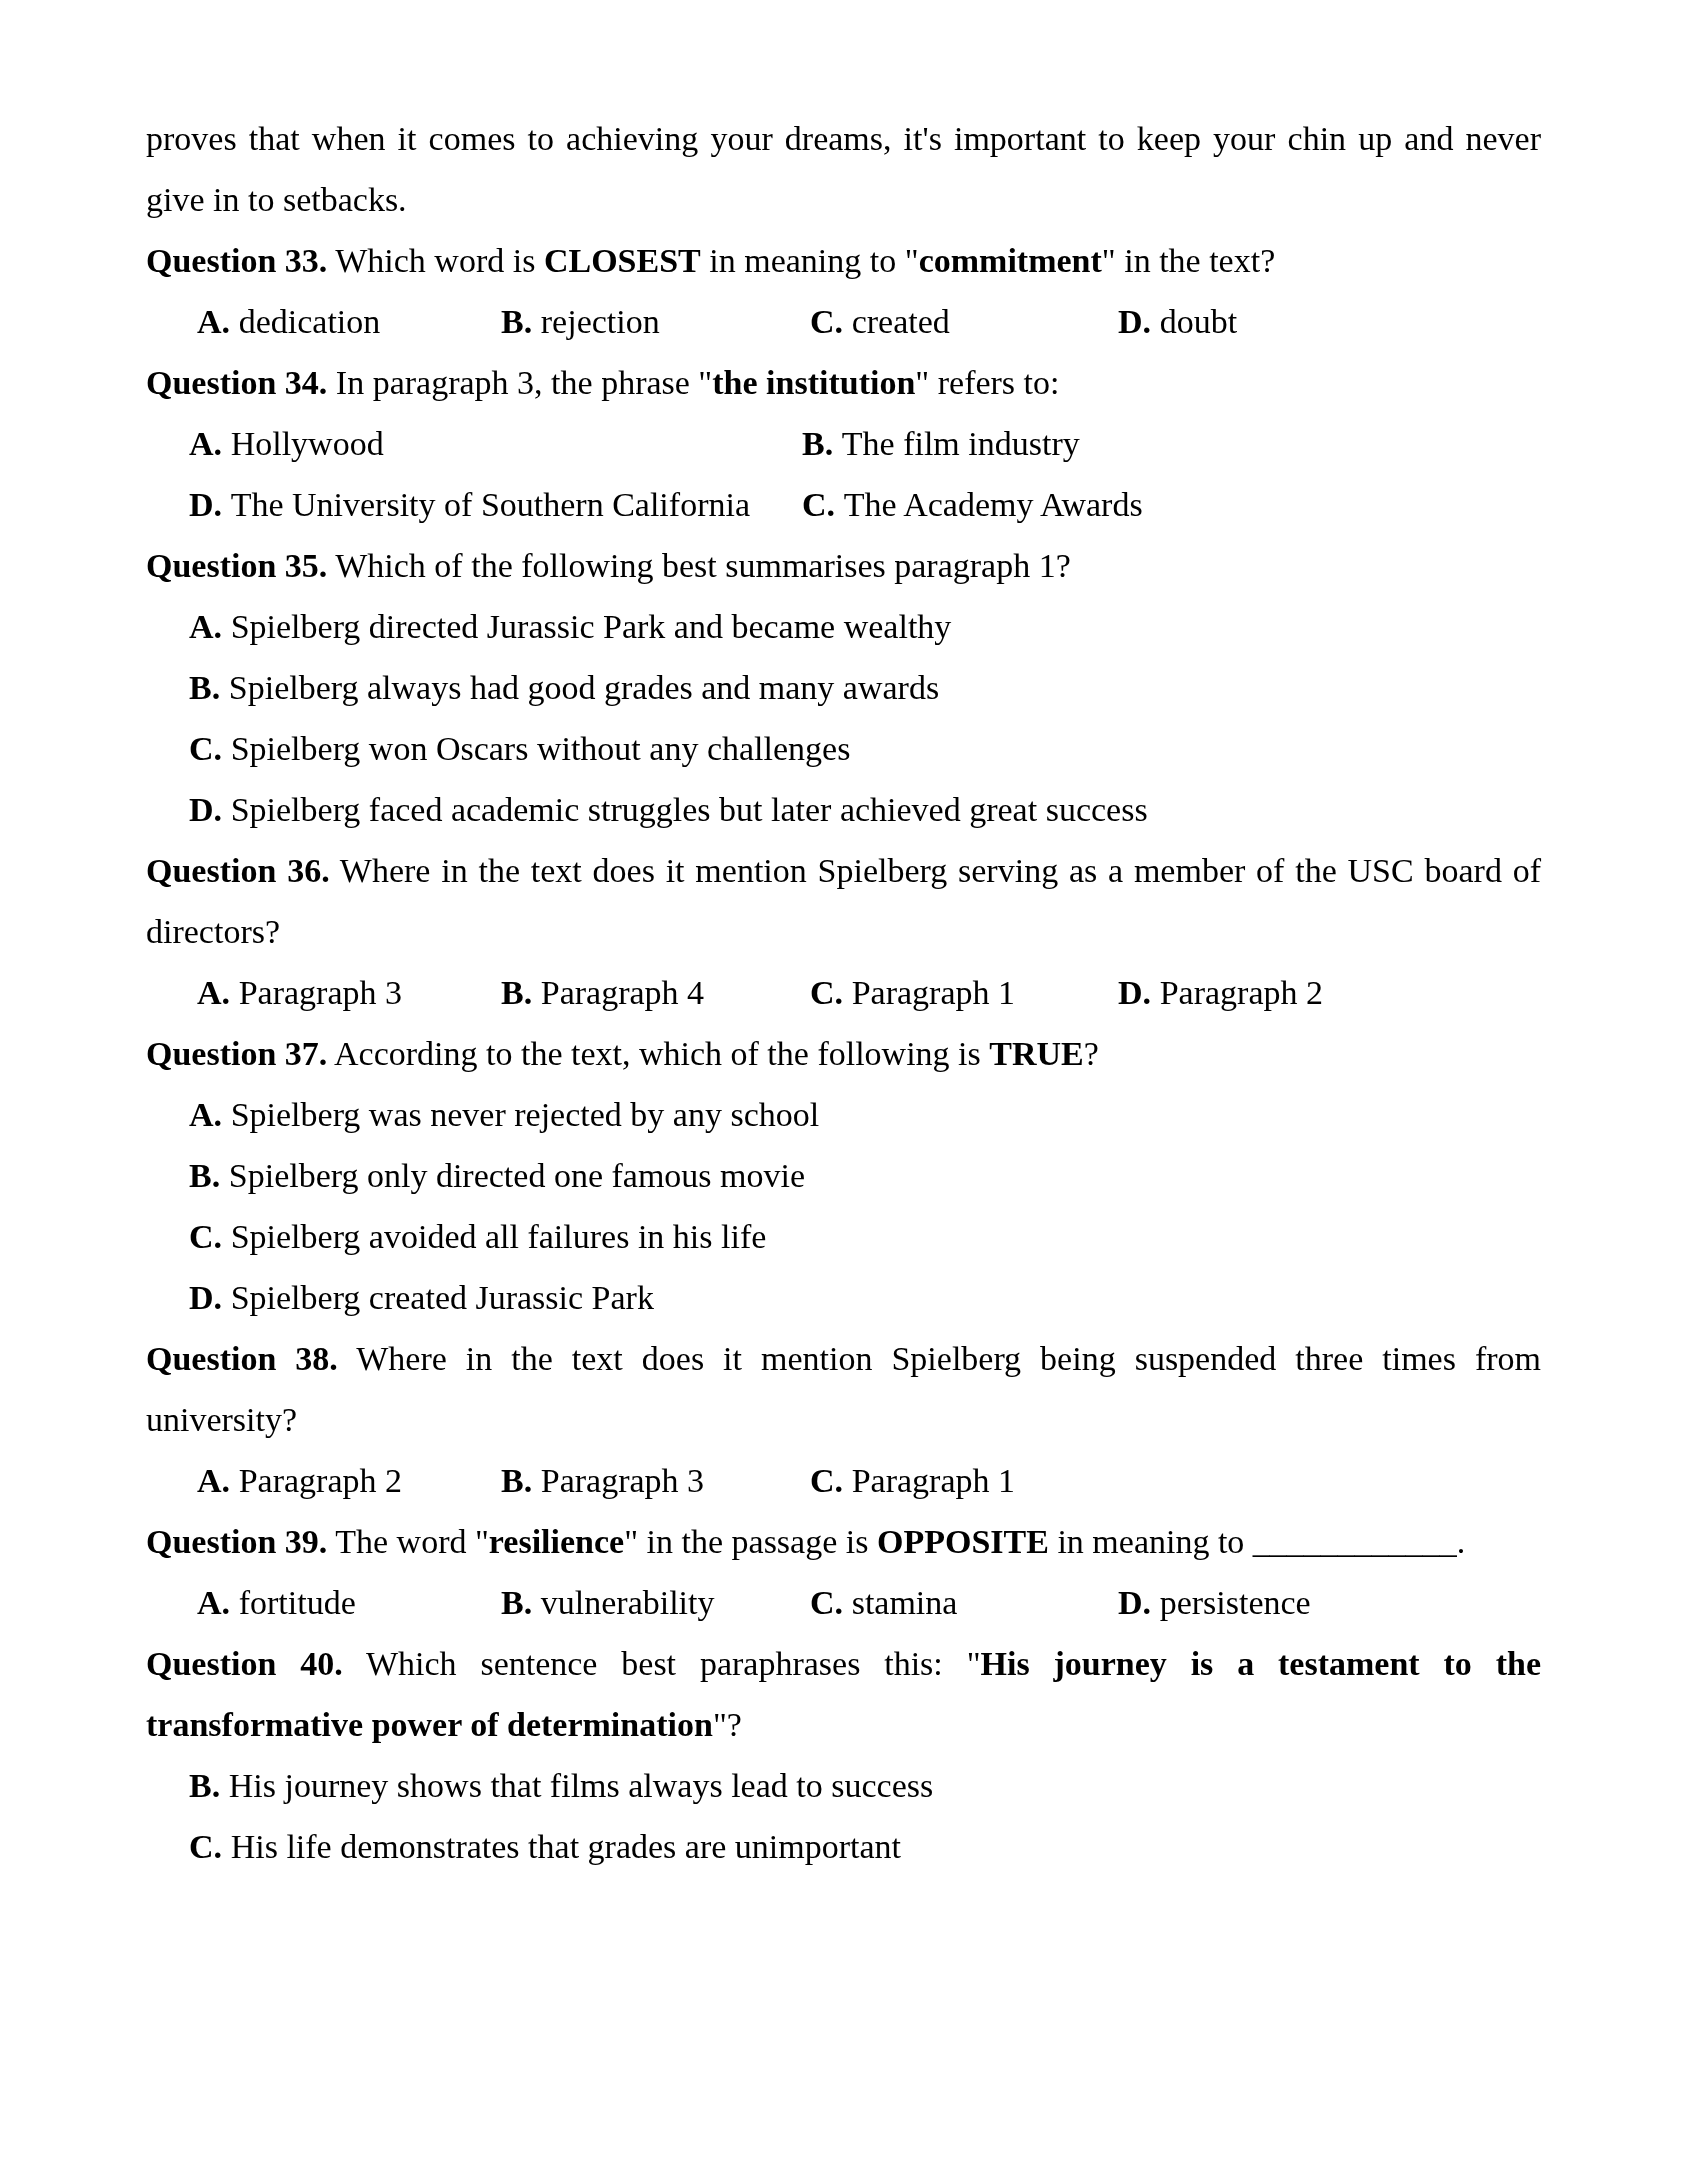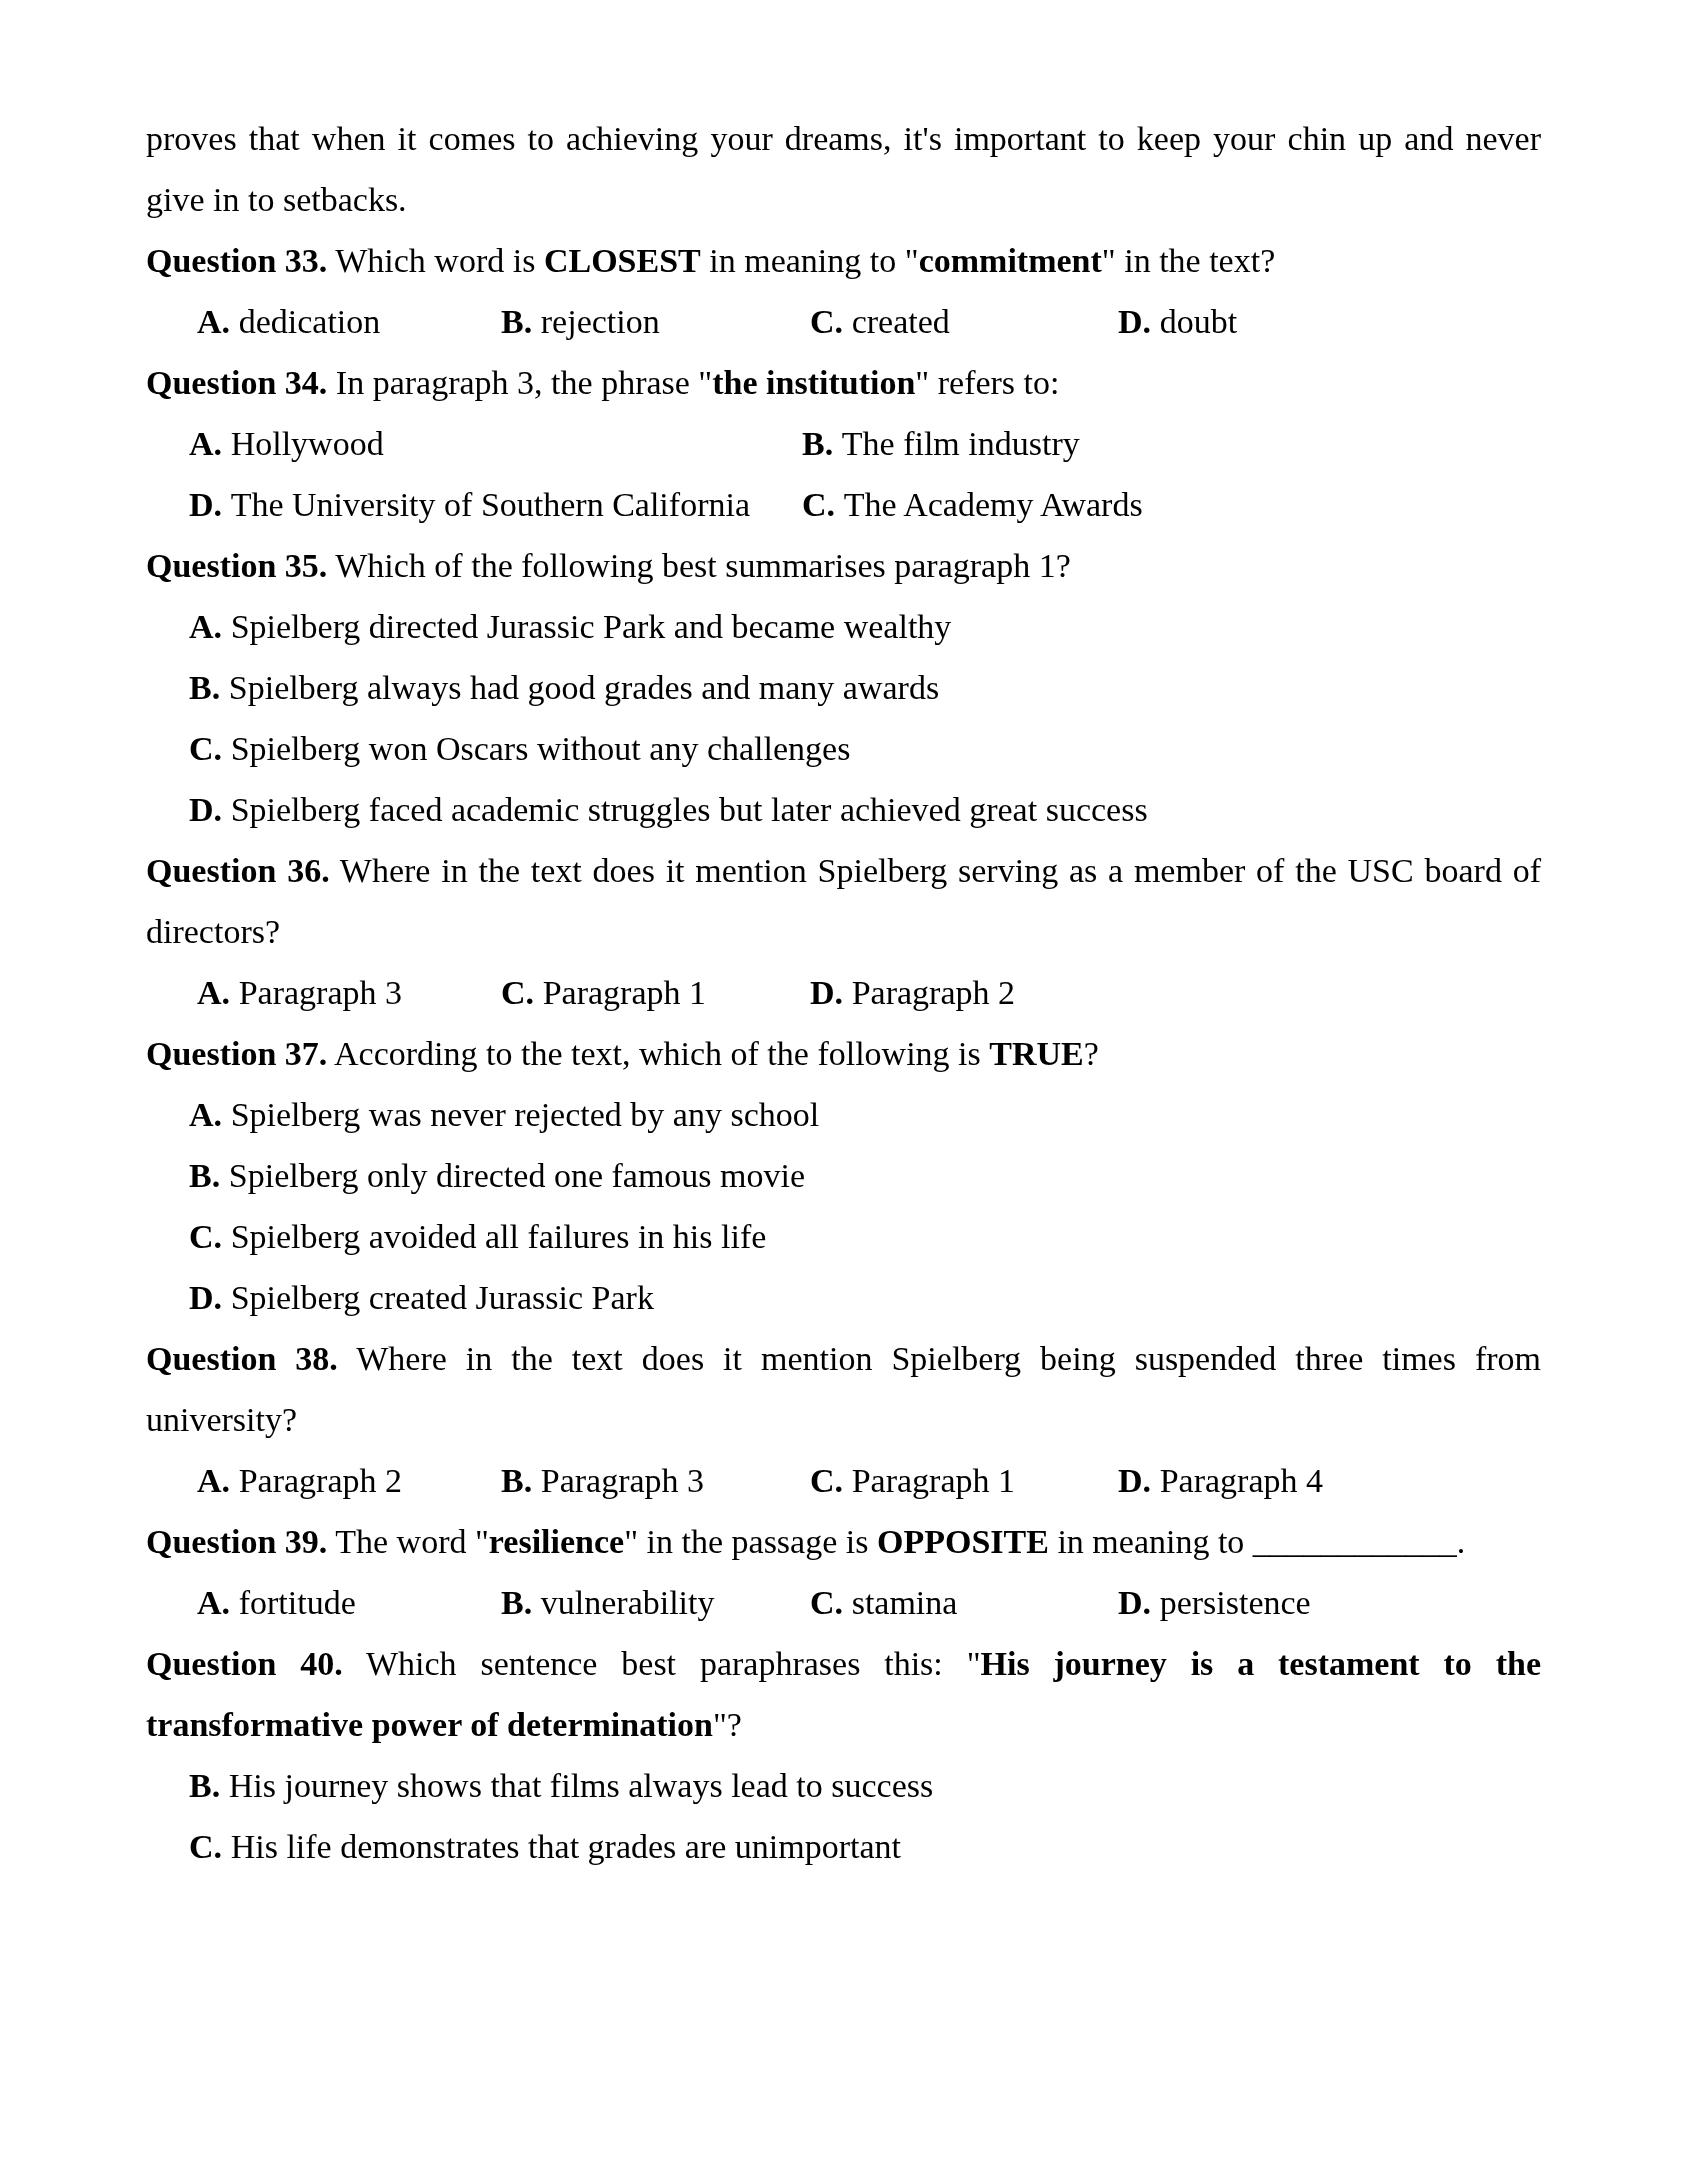--- a/index.html
+++ b/index.html
@@ -80,40 +80,40 @@
     <p class="opt-line"><b class="lbl">A.</b><span>Spielberg directed Jurassic Park and became wealthy</span></p>
     <p class="opt-line"><b class="lbl">B.</b><span>Spielberg always had good grades and many awards</span></p>
     <p class="opt-line"><b class="lbl">C.</b><span>Spielberg won Oscars without any challenges</span></p>
     <p class="opt-line"><b class="lbl">D.</b><span>Spielberg faced academic struggles but later achieved great success</span></p>
   </div>
 
   <div>
     <p class="stem"><b>Question 36.</b><span> Where in the text does it mention Spielberg serving as a member of the USC board of directors?</span></p>
     <div class="opt-grid4">
       <span class="opt"><b class="lbl">A.</b><span>Paragraph 3</span></span>
+      <span class="opt"><b class="lbl">B.</b><span>Paragraph 4</span></span>
       <span class="opt"><b class="lbl">C.</b><span>Paragraph 1</span></span>
       <span class="opt"><b class="lbl">D.</b><span>Paragraph 2</span></span>
     </div>
   </div>
 
   <div>
     <p class="stem"><b>Question 37.</b><span> According to the text, which of the following is </span><b>TRUE</b><span>?</span></p>
     <p class="opt-line"><b class="lbl">A.</b><span>Spielberg was never rejected by any school</span></p>
     <p class="opt-line"><b class="lbl">B.</b><span>Spielberg only directed one famous movie</span></p>
     <p class="opt-line"><b class="lbl">C.</b><span>Spielberg avoided all failures in his life</span></p>
     <p class="opt-line"><b class="lbl">D.</b><span>Spielberg created Jurassic Park</span></p>
   </div>
 
   <div>
     <p class="stem"><b>Question 38.</b><span> Where in the text does it mention Spielberg being suspended three times from university?</span></p>
     <div class="opt-grid4">
       <span class="opt"><b class="lbl">A.</b><span>Paragraph 2</span></span>
       <span class="opt"><b class="lbl">B.</b><span>Paragraph 3</span></span>
       <span class="opt"><b class="lbl">C.</b><span>Paragraph 1</span></span>
-      <span class="opt"><b class="lbl">D.</b><span>Paragraph 4</span></span>
     </div>
   </div>
 
   <div>
     <p class="stem"><b>Question 39.</b><span> The word "</span><b>resilience</b><span>" in the passage is </span><b>OPPOSITE</b><span> in meaning to ____________.</span></p>
     <div class="opt-grid4">
       <span class="opt"><b class="lbl">A.</b><span>fortitude</span></span>
       <span class="opt"><b class="lbl">B.</b><span>vulnerability</span></span>
       <span class="opt"><b class="lbl">C.</b><span>stamina</span></span>
       <span class="opt"><b class="lbl">D.</b><span>persistence</span></span>

